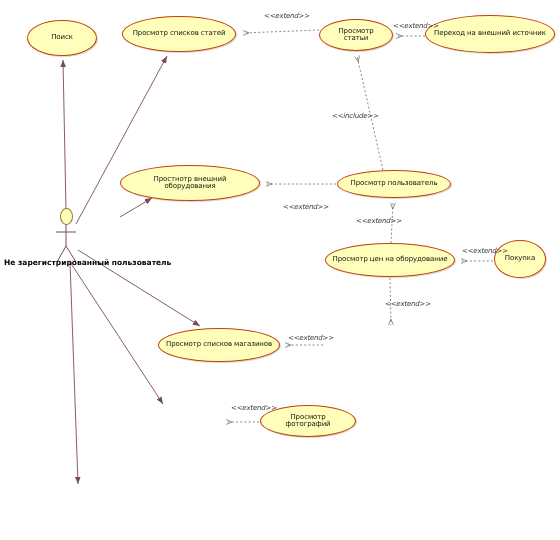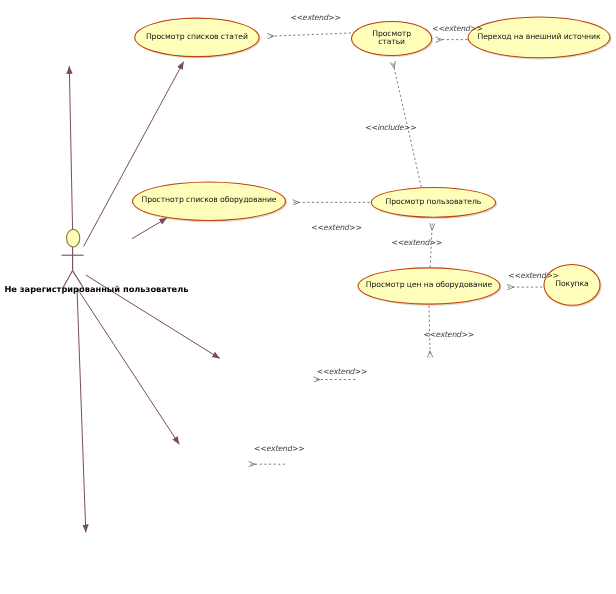--- a/index.html
+++ b/index.html
@@ -132,38 +132,41 @@
       <line x1="66" y1="224" x2="66" y2="246" stroke="#7a4a5a" stroke-width="1"></line>
       <line x1="56" y1="232" x2="76" y2="232" stroke="#7a4a5a" stroke-width="1"></line>
       <line x1="66" y1="246" x2="57" y2="262" stroke="#7a4a5a" stroke-width="1"></line>
       <line x1="66" y1="246" x2="76" y2="262" stroke="#7a4a5a" stroke-width="1"></line>
     </g>
   </svg>
 
   <div class="actor-head" style="left:60px; top:208px; width:13px; height:17px;"></div>
   <div class="actor-label" style="left:4px; top:258px;">Не зарегистрированный пользователь</div>
 
+  <div class="uc" style="left:27px; top:20px; width:70px; height:36px;">Поиск</div>
 
   <div class="uc" style="left:122px; top:16px; width:114px; height:36px;">Просмотр списков статей</div>
 
   <div class="uc" style="left:319px; top:19px; width:74px; height:32px;">Просмотр статьи</div>
 
   <div class="uc" style="left:425px; top:15px; width:130px; height:38px;">Переход на внешний источник</div>
 
-  <div class="uc" style="left:120px; top:165px; width:140px; height:36px;">Простнотр списков оборудование</div>
+  <div class="uc" style="left:120px; top:165px; width:140px; height:36px;">Простнотр внешний оборудования</div>
 
   <div class="uc" style="left:337px; top:170px; width:114px; height:28px;">Просмотр пользователь</div>
 
   <div class="uc" style="left:494px; top:240px; width:52px; height:38px;">Покупка</div>
 
   <div class="uc" style="left:325px; top:243px; width:130px; height:34px;">Просмотр цен на оборудование</div>
 
+  <div class="uc" style="left:158px; top:328px; width:122px; height:34px;">Просмотр списков магазинов</div>
 
 
 
+  <div class="uc" style="left:260px; top:405px; width:96px; height:32px;">Просмотр фотографий</div>
 
 
   <div class="stereo" style="left:264px; top:12px;">&lt;&lt;extend&gt;&gt;</div>
   <div class="stereo" style="left:393px; top:22px;">&lt;&lt;extend&gt;&gt;</div>
   <div class="stereo" style="left:332px; top:112px;">&lt;&lt;include&gt;&gt;</div>
   <div class="stereo" style="left:283px; top:203px;">&lt;&lt;extend&gt;&gt;</div>
   <div class="stereo" style="left:356px; top:217px;">&lt;&lt;extend&gt;&gt;</div>
   <div class="stereo" style="left:462px; top:247px;">&lt;&lt;extend&gt;&gt;</div>
   <div class="stereo" style="left:385px; top:300px;">&lt;&lt;extend&gt;&gt;</div>
   <div class="stereo" style="left:288px; top:334px;">&lt;&lt;extend&gt;&gt;</div>

